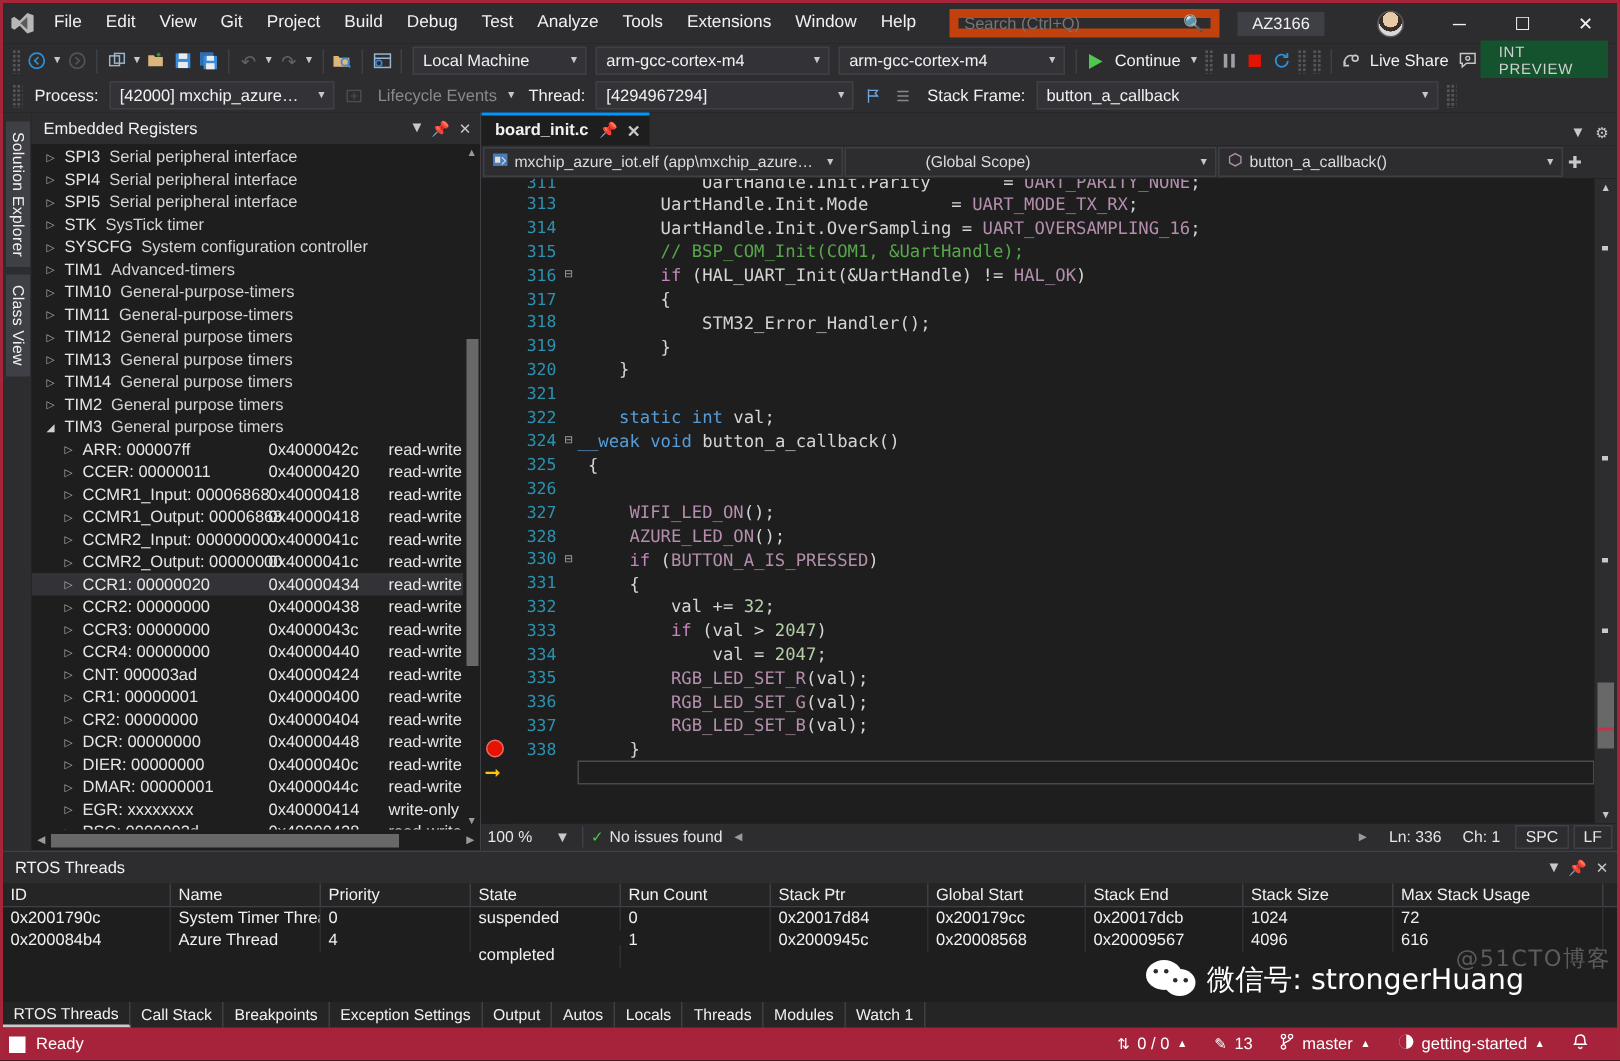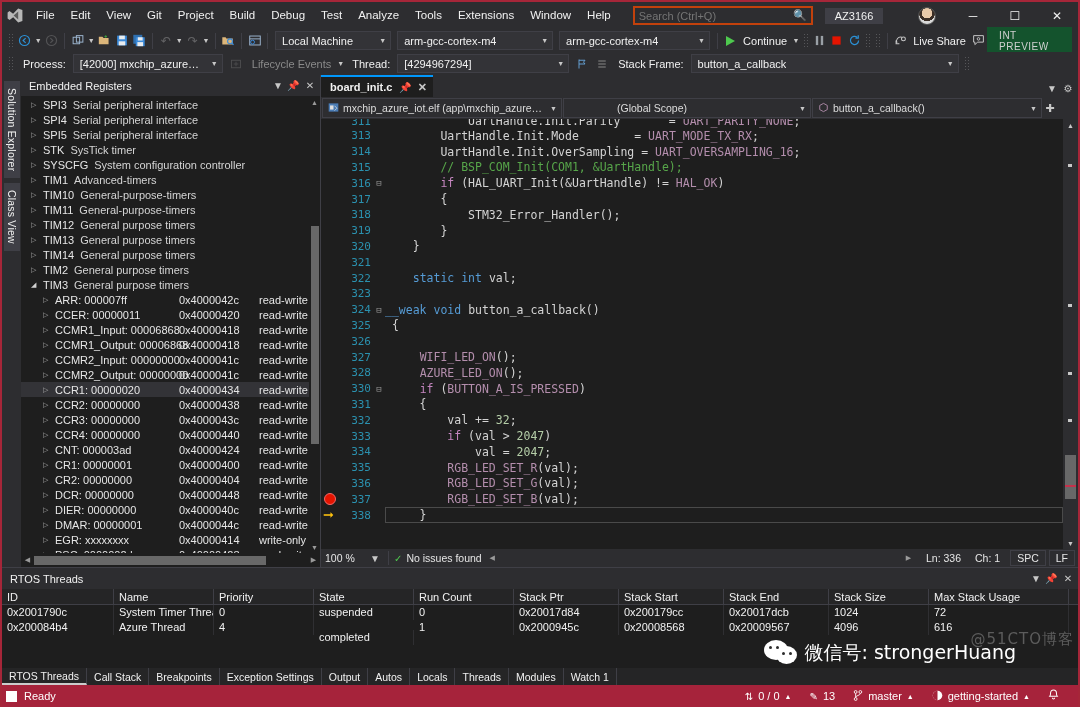--- a/index.html
+++ b/index.html
@@ -13,21 +13,21 @@
   }
   .app { position:relative; width:1080px; height:707px; display:flex; flex-direction:column;
          border-left:2px solid #a62639; border-right:2px solid #a62639; border-top:2px solid #a62639;}
 
   
   .titlebar { height:27px; background:#2d2d30; display:flex; align-items:center; flex:0 0 auto; }
   .vs-logo { width:26px; height:27px; display:flex; align-items:center; justify-content:center; }
   .vs-logo svg { display:block; }
   .menu { display:flex; align-items:center; height:27px; }
   .menu-item { padding:0 8px; height:27px; line-height:27px; color:#f1f1f1; font-size:11.5px; cursor:default; white-space:nowrap;}
-  .search-wrap { margin-left:14px; width:180px; height:19px; background:#2d2d30; border:2px solid #c2410c;
+  .search-wrap { margin-left:14px; width:180px; height:19px; background:#2d2d30; border:6px solid #c2410c;
                  display:flex; align-items:center; padding:0 4px; position:relative; }
   .search-wrap input { background:transparent; border:none; outline:none; color:#a0a0a0; font-size:11px;
                        font-family:"Liberation Sans",sans-serif; width:100%; }
   .search-icon { margin-left:auto; color:#c8c8c8; font-size:11px; }
   .sln-chip { margin-left:12px; background:#3f3f46; color:#f1f1f1; font-size:11px; padding:2px 10px; }
   .title-spacer { flex:1; }
   .avatar { width:18px; height:18px; border-radius:50%; margin-right:16px;
             background:radial-gradient(circle at 50% 32%, #e8c9a8 0 38%, #3a2d25 39% 58%, #d8d8d8 59% 100%);
             border:1px solid #555; }
   .winbtn { width:42px; height:27px; display:flex; align-items:center; justify-content:center;
@@ -670,21 +670,20 @@
               <div class="cline"><span class="lnum">313</span><span class="fold"></span><span class="ctext"><span class="pl">        UartHandle.Init.Mode        = </span><span class="mac">UART_MODE_TX_RX</span><span class="pl">;</span></span></div>
               <div class="cline"><span class="lnum">314</span><span class="fold"></span><span class="ctext"><span class="pl">        UartHandle.Init.OverSampling = </span><span class="mac">UART_OVERSAMPLING_16</span><span class="pl">;</span></span></div>
               <div class="cline"><span class="lnum">315</span><span class="fold"></span><span class="ctext"><span class="cm">        // BSP_COM_Init(COM1, &amp;UartHandle);</span></span></div>
               <div class="cline"><span class="lnum">316</span><span class="fold">⊟</span><span class="ctext"><span class="pl">        </span><span class="kw">if</span><span class="pl"> (</span><span class="pl">HAL_UART_Init</span><span class="pl">(&amp;UartHandle) != </span><span class="mac">HAL_OK</span><span class="pl">)</span></span></div>
               <div class="cline"><span class="lnum">317</span><span class="fold"></span><span class="ctext"><span class="pl">        {</span></span></div>
               <div class="cline"><span class="lnum">318</span><span class="fold"></span><span class="ctext"><span class="pl">            STM32_Error_Handler();</span></span></div>
               <div class="cline"><span class="lnum">319</span><span class="fold"></span><span class="ctext"><span class="pl">        }</span></span></div>
               <div class="cline"><span class="lnum">320</span><span class="fold"></span><span class="ctext"><span class="pl">    }</span></span></div>
               <div class="cline"><span class="lnum">321</span><span class="fold"></span><span class="ctext"></span></div>
               <div class="cline"><span class="lnum">322</span><span class="fold"></span><span class="ctext"><span class="pl">    </span><span class="k">static</span><span class="pl"> </span><span class="k">int</span><span class="pl"> val;</span></span></div>
-              <div class="cline"><span class="lnum">323</span><span class="fold"></span><span class="ctext"></span></div>
               <div class="cline"><span class="lnum">324</span><span class="fold">⊟</span><span class="ctext"><span class="k">__weak</span><span class="pl"> </span><span class="k">void</span><span class="pl"> </span><span class="pl">button_a_callback</span><span class="pl">()</span></span></div>
               <div class="cline"><span class="lnum">325</span><span class="fold"></span><span class="ctext"><span class="pl"> {</span></span></div>
               <div class="cline"><span class="lnum">326</span><span class="fold"></span><span class="ctext"></span></div>
               <div class="cline"><span class="lnum">327</span><span class="fold"></span><span class="ctext"><span class="pl">     </span><span class="mac">WIFI_LED_ON</span><span class="pl">();</span></span></div>
               <div class="cline"><span class="lnum">328</span><span class="fold"></span><span class="ctext"><span class="pl">     </span><span class="mac">AZURE_LED_ON</span><span class="pl">();</span></span></div>
               <div class="cline"><span class="lnum">330</span><span class="fold">⊟</span><span class="ctext"><span class="pl">     </span><span class="kw">if</span><span class="pl"> (</span><span class="mac">BUTTON_A_IS_PRESSED</span><span class="pl">)</span></span></div>
               <div class="cline"><span class="lnum">331</span><span class="fold"></span><span class="ctext"><span class="pl">     {</span></span></div>
               <div class="cline"><span class="lnum">332</span><span class="fold"></span><span class="ctext"><span class="pl">         val += </span><span class="nu">32</span><span class="pl">;</span></span></div>
               <div class="cline"><span class="lnum">333</span><span class="fold"></span><span class="ctext"><span class="pl">         </span><span class="kw">if</span><span class="pl"> (val &gt; </span><span class="nu">2047</span><span class="pl">)</span></span></div>
               <div class="cline"><span class="lnum">334</span><span class="fold"></span><span class="ctext"><span class="pl">             val = </span><span class="nu">2047</span><span class="pl">;</span></span></div>
@@ -739,21 +738,21 @@
         <div class="pane-tool">✕</div>
       </div>
     </div>
     <div class="grid-head" id="grid-head">
         <div class="gcell" style="width: 112px;">ID</div>
         <div class="gcell" style="width: 100px;">Name</div>
         <div class="gcell" style="width: 100px;">Priority</div>
         <div class="gcell" style="width: 100px;">State</div>
         <div class="gcell" style="width: 100px;">Run Count</div>
         <div class="gcell" style="width: 105px;">Stack Ptr</div>
-        <div class="gcell" style="width: 105px;">Stack Start</div>
+        <div class="gcell" style="width: 105px;">Global Start</div>
         <div class="gcell" style="width: 105px;">Stack End</div>
         <div class="gcell" style="width: 100px;">Stack Size</div>
         <div class="gcell" style="width: 140px;">Max Stack Usage</div>
       </div>
     <div class="grid-body" id="grid-body">
         <div class="grow">
           <div class="gcell" style="width: 112px;">0x2001790c</div>
           <div class="gcell" style="width: 100px;">System Timer Thread</div>
           <div class="gcell" style="width: 100px;">0</div>
           <div class="gcell" style="width: 100px;">suspended</div>

